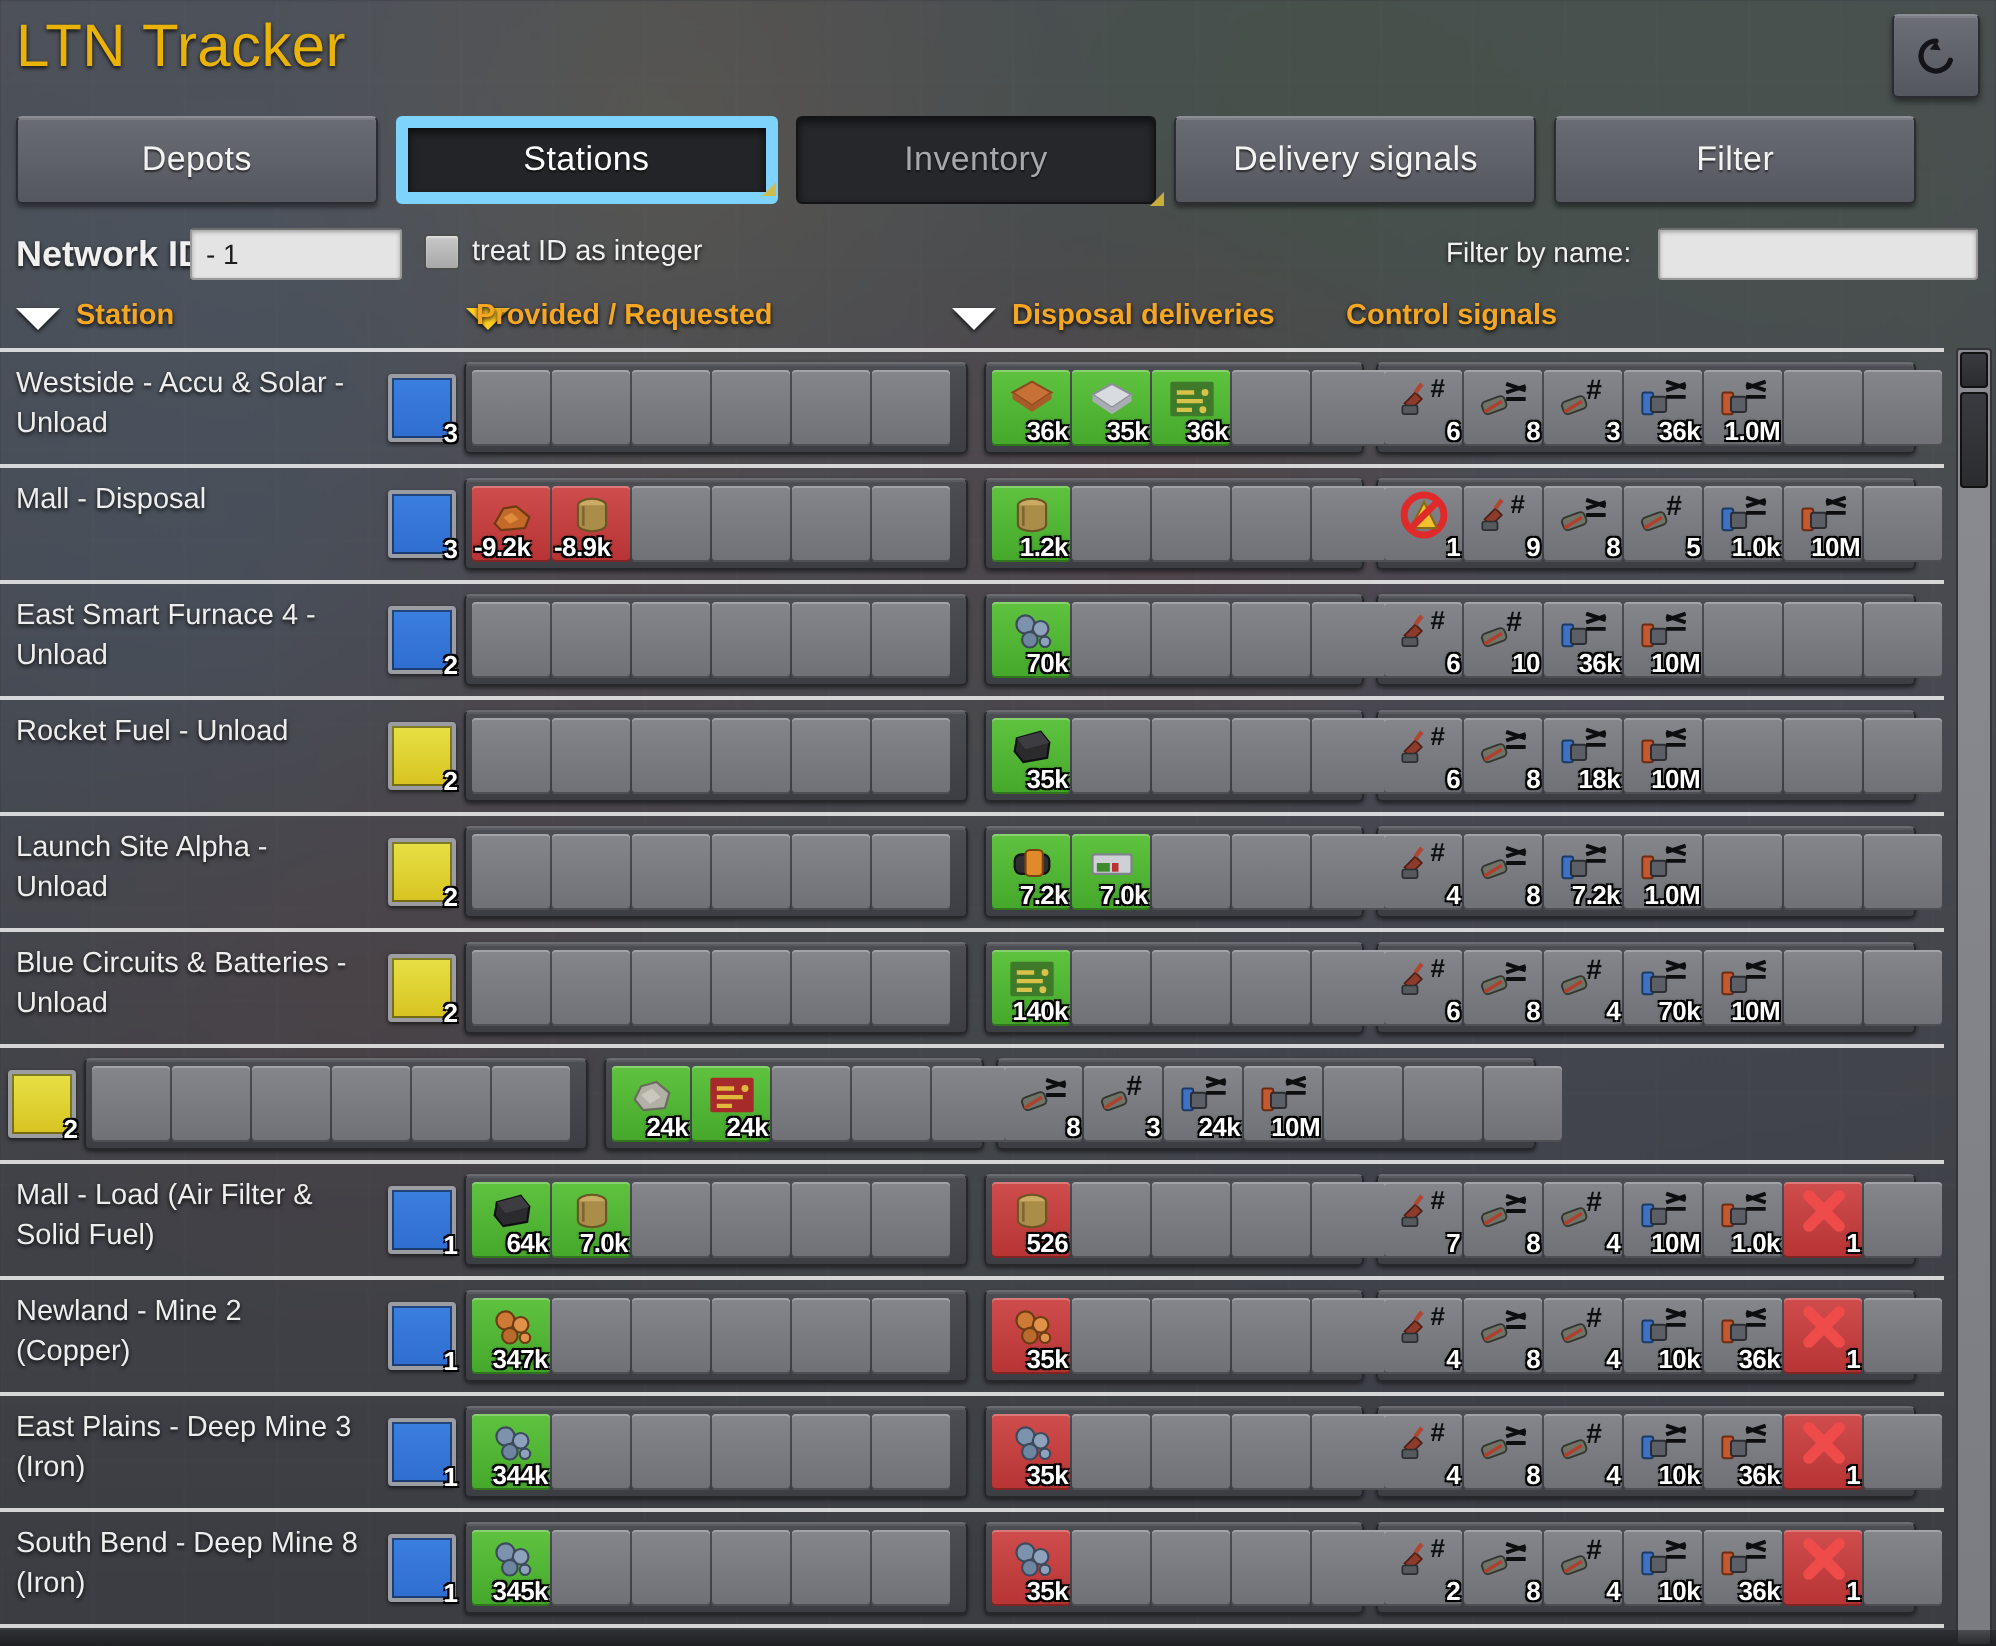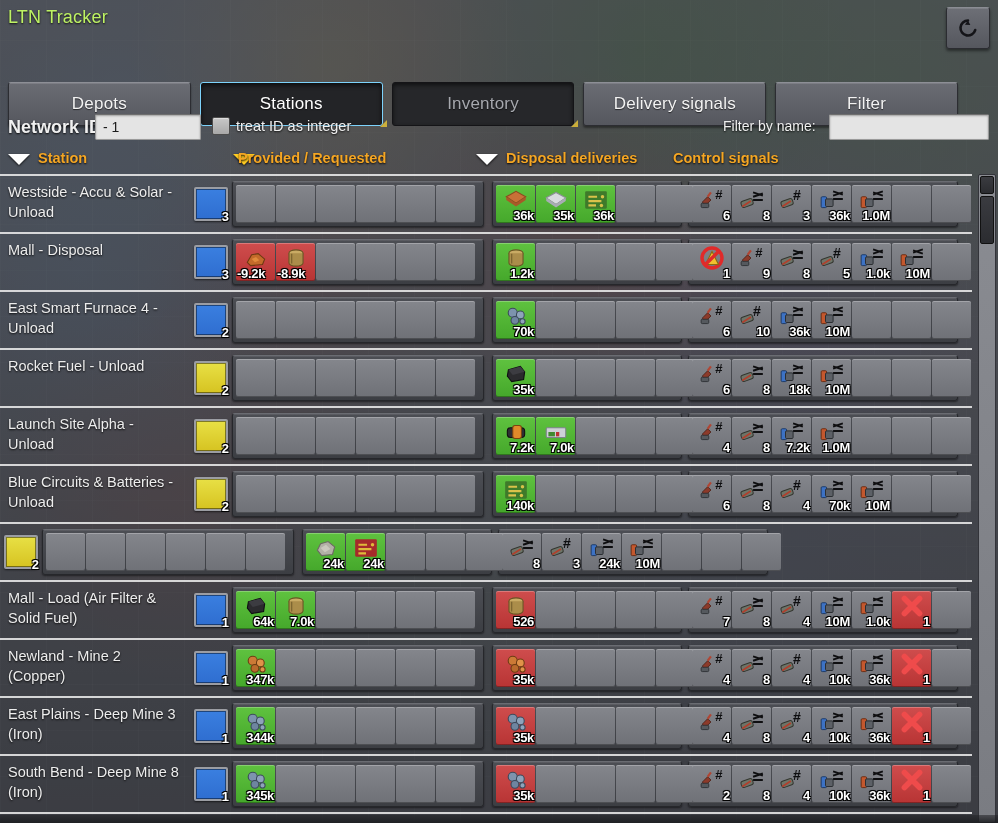--- a/index.html
+++ b/index.html
@@ -29,55 +29,55 @@
       radial-gradient(circle at 46% 72%, rgba(110,130,110,.18), transparent 24%),
       radial-gradient(circle at 78% 66%, rgba(90,100,130,.20), transparent 24%),
       linear-gradient(180deg,#6e7076 0%, #64666d 40%, #55575d 72%, #4a4c52 100%);
     filter: blur(0.4px);
   }
   #bg-dim { position:absolute; inset:0; background:rgba(46,48,54,.52); }
 
   
   .title {
     position:absolute; left:8px; top:7px;
-    font-size:18px; color:#bef264; font-weight:400; letter-spacing:.2px;
+    font-size:30px; color:#eab308; font-weight:400; letter-spacing:.2px;
     text-shadow:0 1px 2px rgba(0,0,0,.85);
   }
   .refresh-btn {
     position:absolute; right:8px; top:7px;
     width:44px; height:42px;
     background:linear-gradient(180deg,#6d6f76,#55575e);
     border:1px solid #2b2c31;
     border-top-color:#8b8d94;
     border-radius:3px;
     display:flex; align-items:center; justify-content:center;
     box-shadow:0 2px 3px rgba(0,0,0,.45), inset 0 1px 0 rgba(255,255,255,.12);
     cursor:pointer;
   }
   .refresh-btn svg { width:24px; height:24px; }
 
   
-  .tabs { position:absolute; left:8px; top:58px; width:950px; height:44px; display:flex; gap:9px;margin-top:24px; }
+  .tabs { position:absolute; left:8px; top:58px; width:950px; height:44px; display:flex; gap:9px; }
   .tab {
     flex:1;
     display:flex; align-items:center; justify-content:center;
     font-size:17px; letter-spacing:.2px;
     border-radius:3px;
     cursor:pointer;
     position:relative;
     background:linear-gradient(180deg,#6a6c73,#55575e);
     border:1px solid #2c2d32;
     border-top-color:#8d8f96;
     color:#f3f3f3;
     box-shadow:0 2px 2px rgba(0,0,0,.4), inset 0 1px 0 rgba(255,255,255,.12);
     text-shadow:0 1px 1px rgba(0,0,0,.6);
   }
   .tab.active {
     background:#232427;
-    border:1px solid #7dd3fc;
+    border:6px solid #7dd3fc;
     box-shadow:inset 0 2px 5px rgba(0,0,0,.7);
     color:#ffffff;
   }
   .tab.inactive-dim { color:#a6a8ae; background:#26272a; border:1px solid #141417; box-shadow:inset 0 2px 4px rgba(0,0,0,.6); }
   .tab.active::after{
     content:""; position:absolute; right:-5px; bottom:-2px;
     border-left:7px solid transparent; border-right:0 solid transparent;
     border-bottom:7px solid #d8b93a; opacity:.9;
   }
   .tab.inactive-dim::after{

